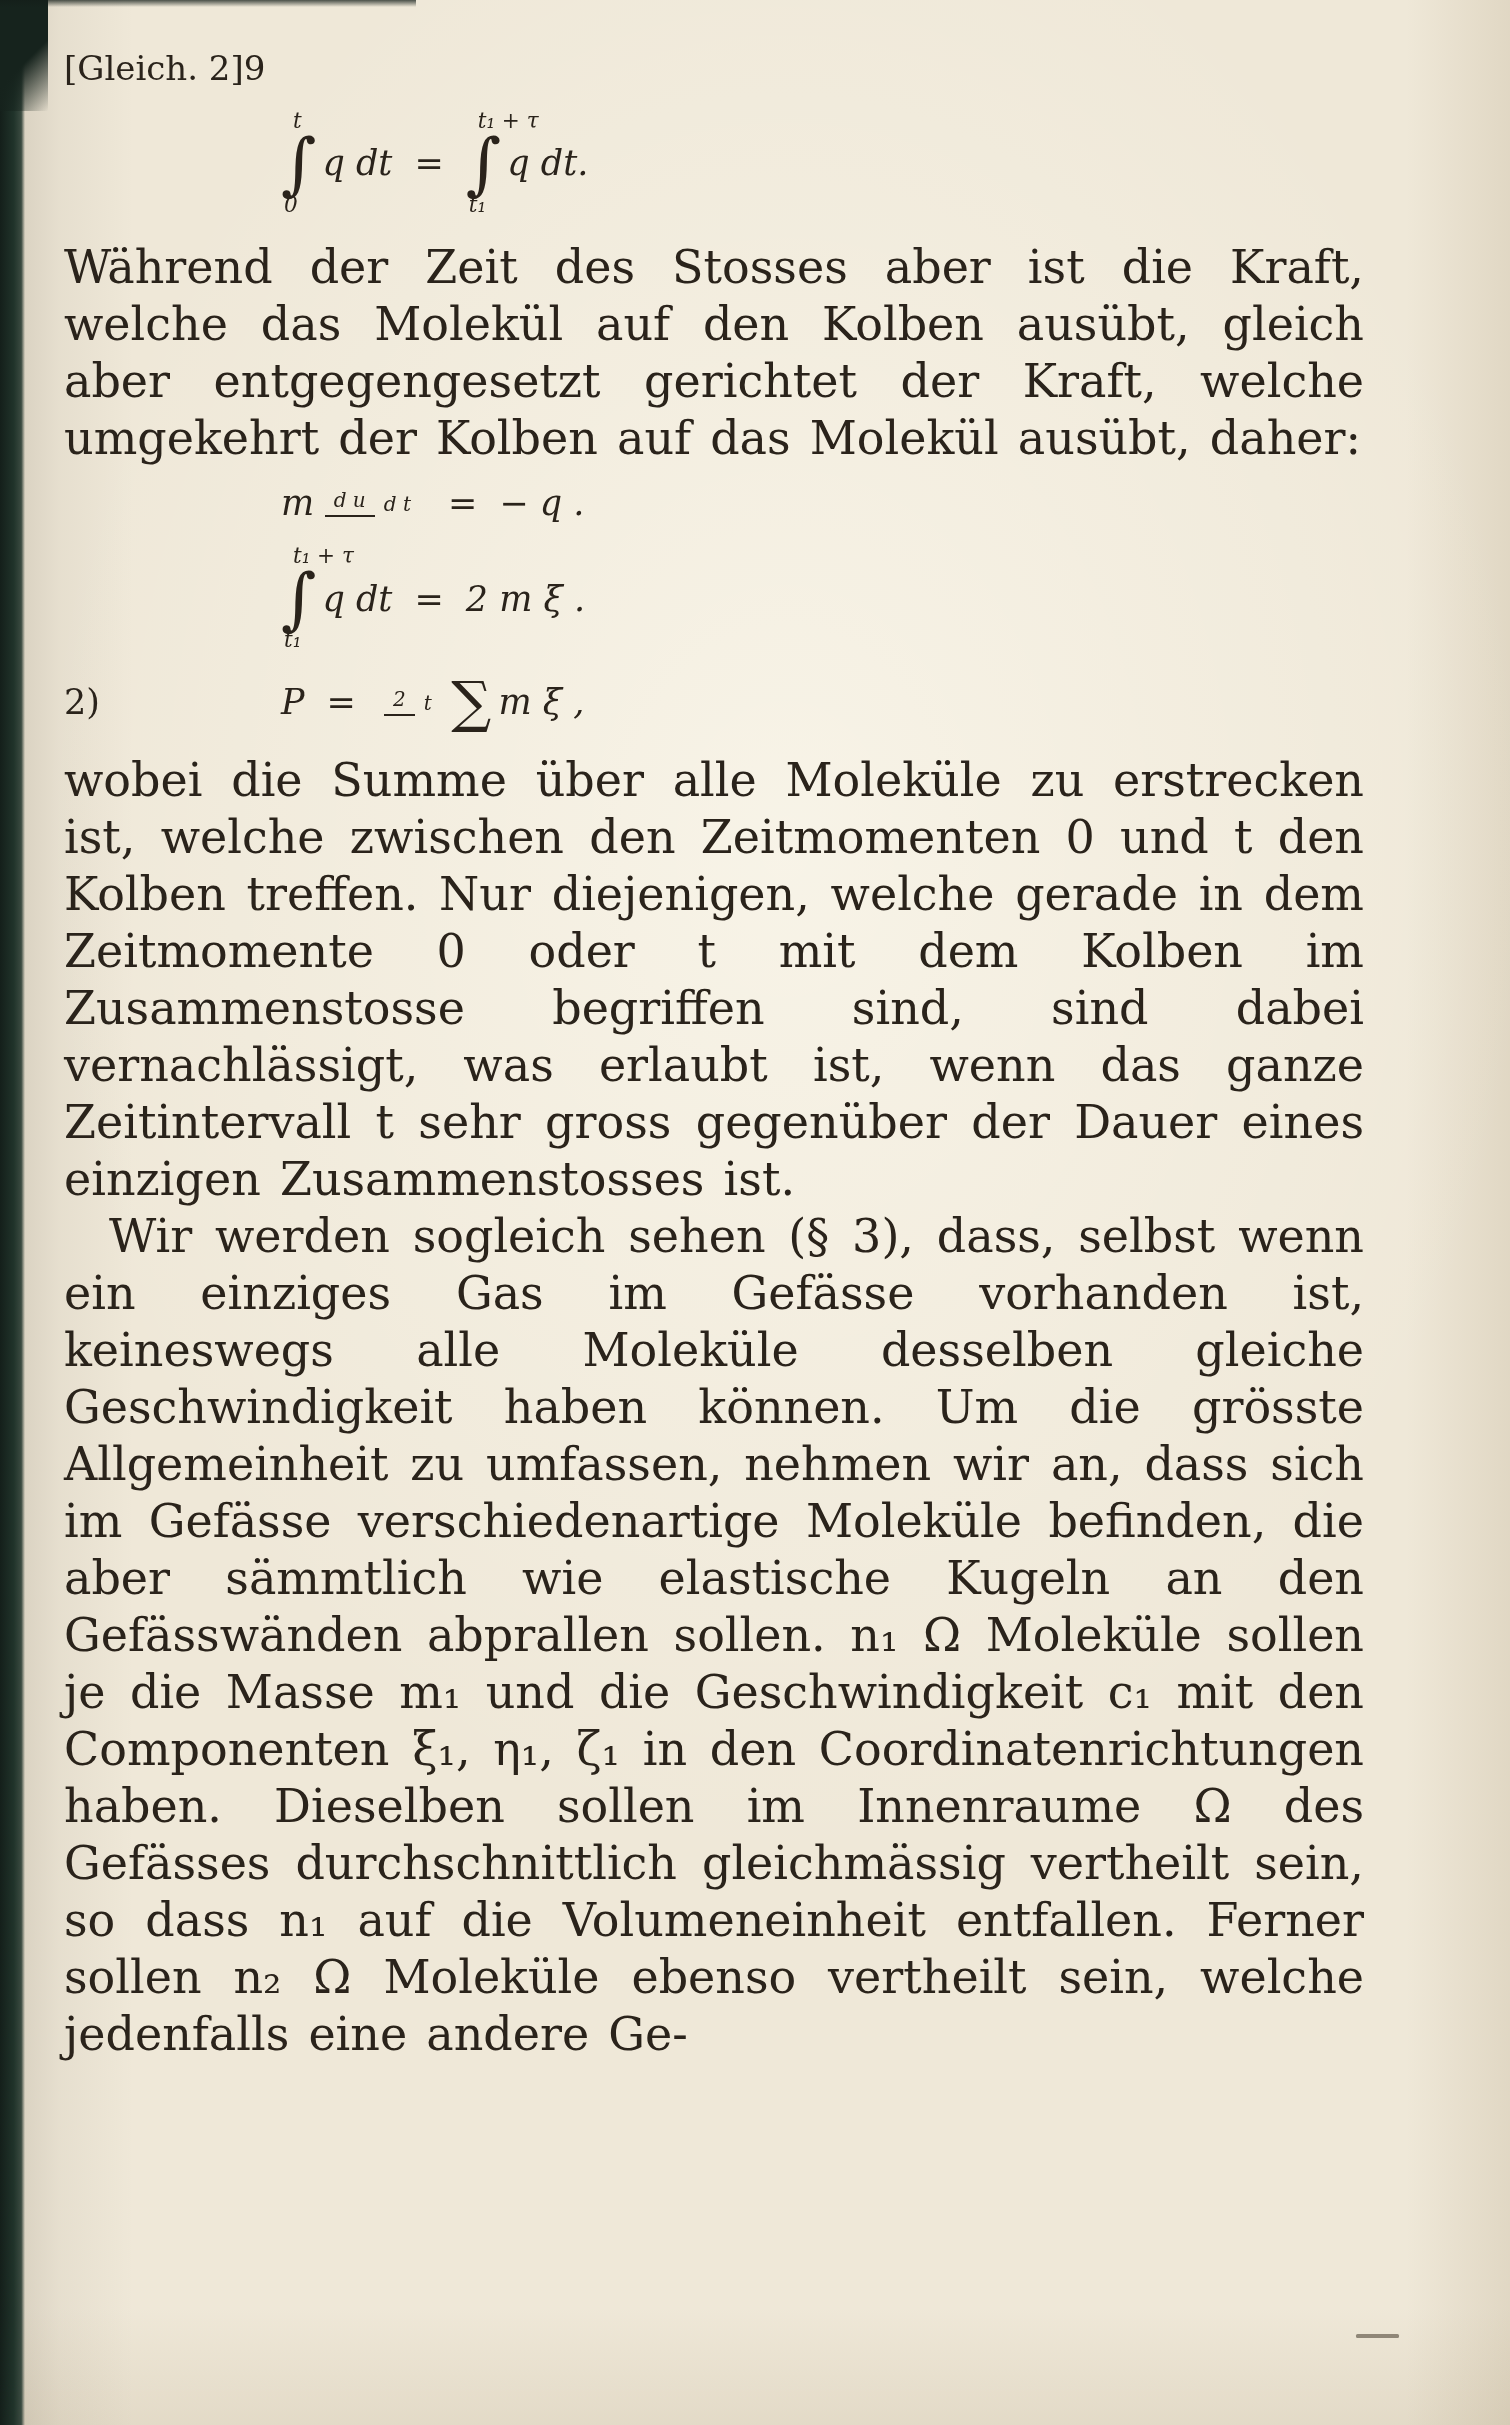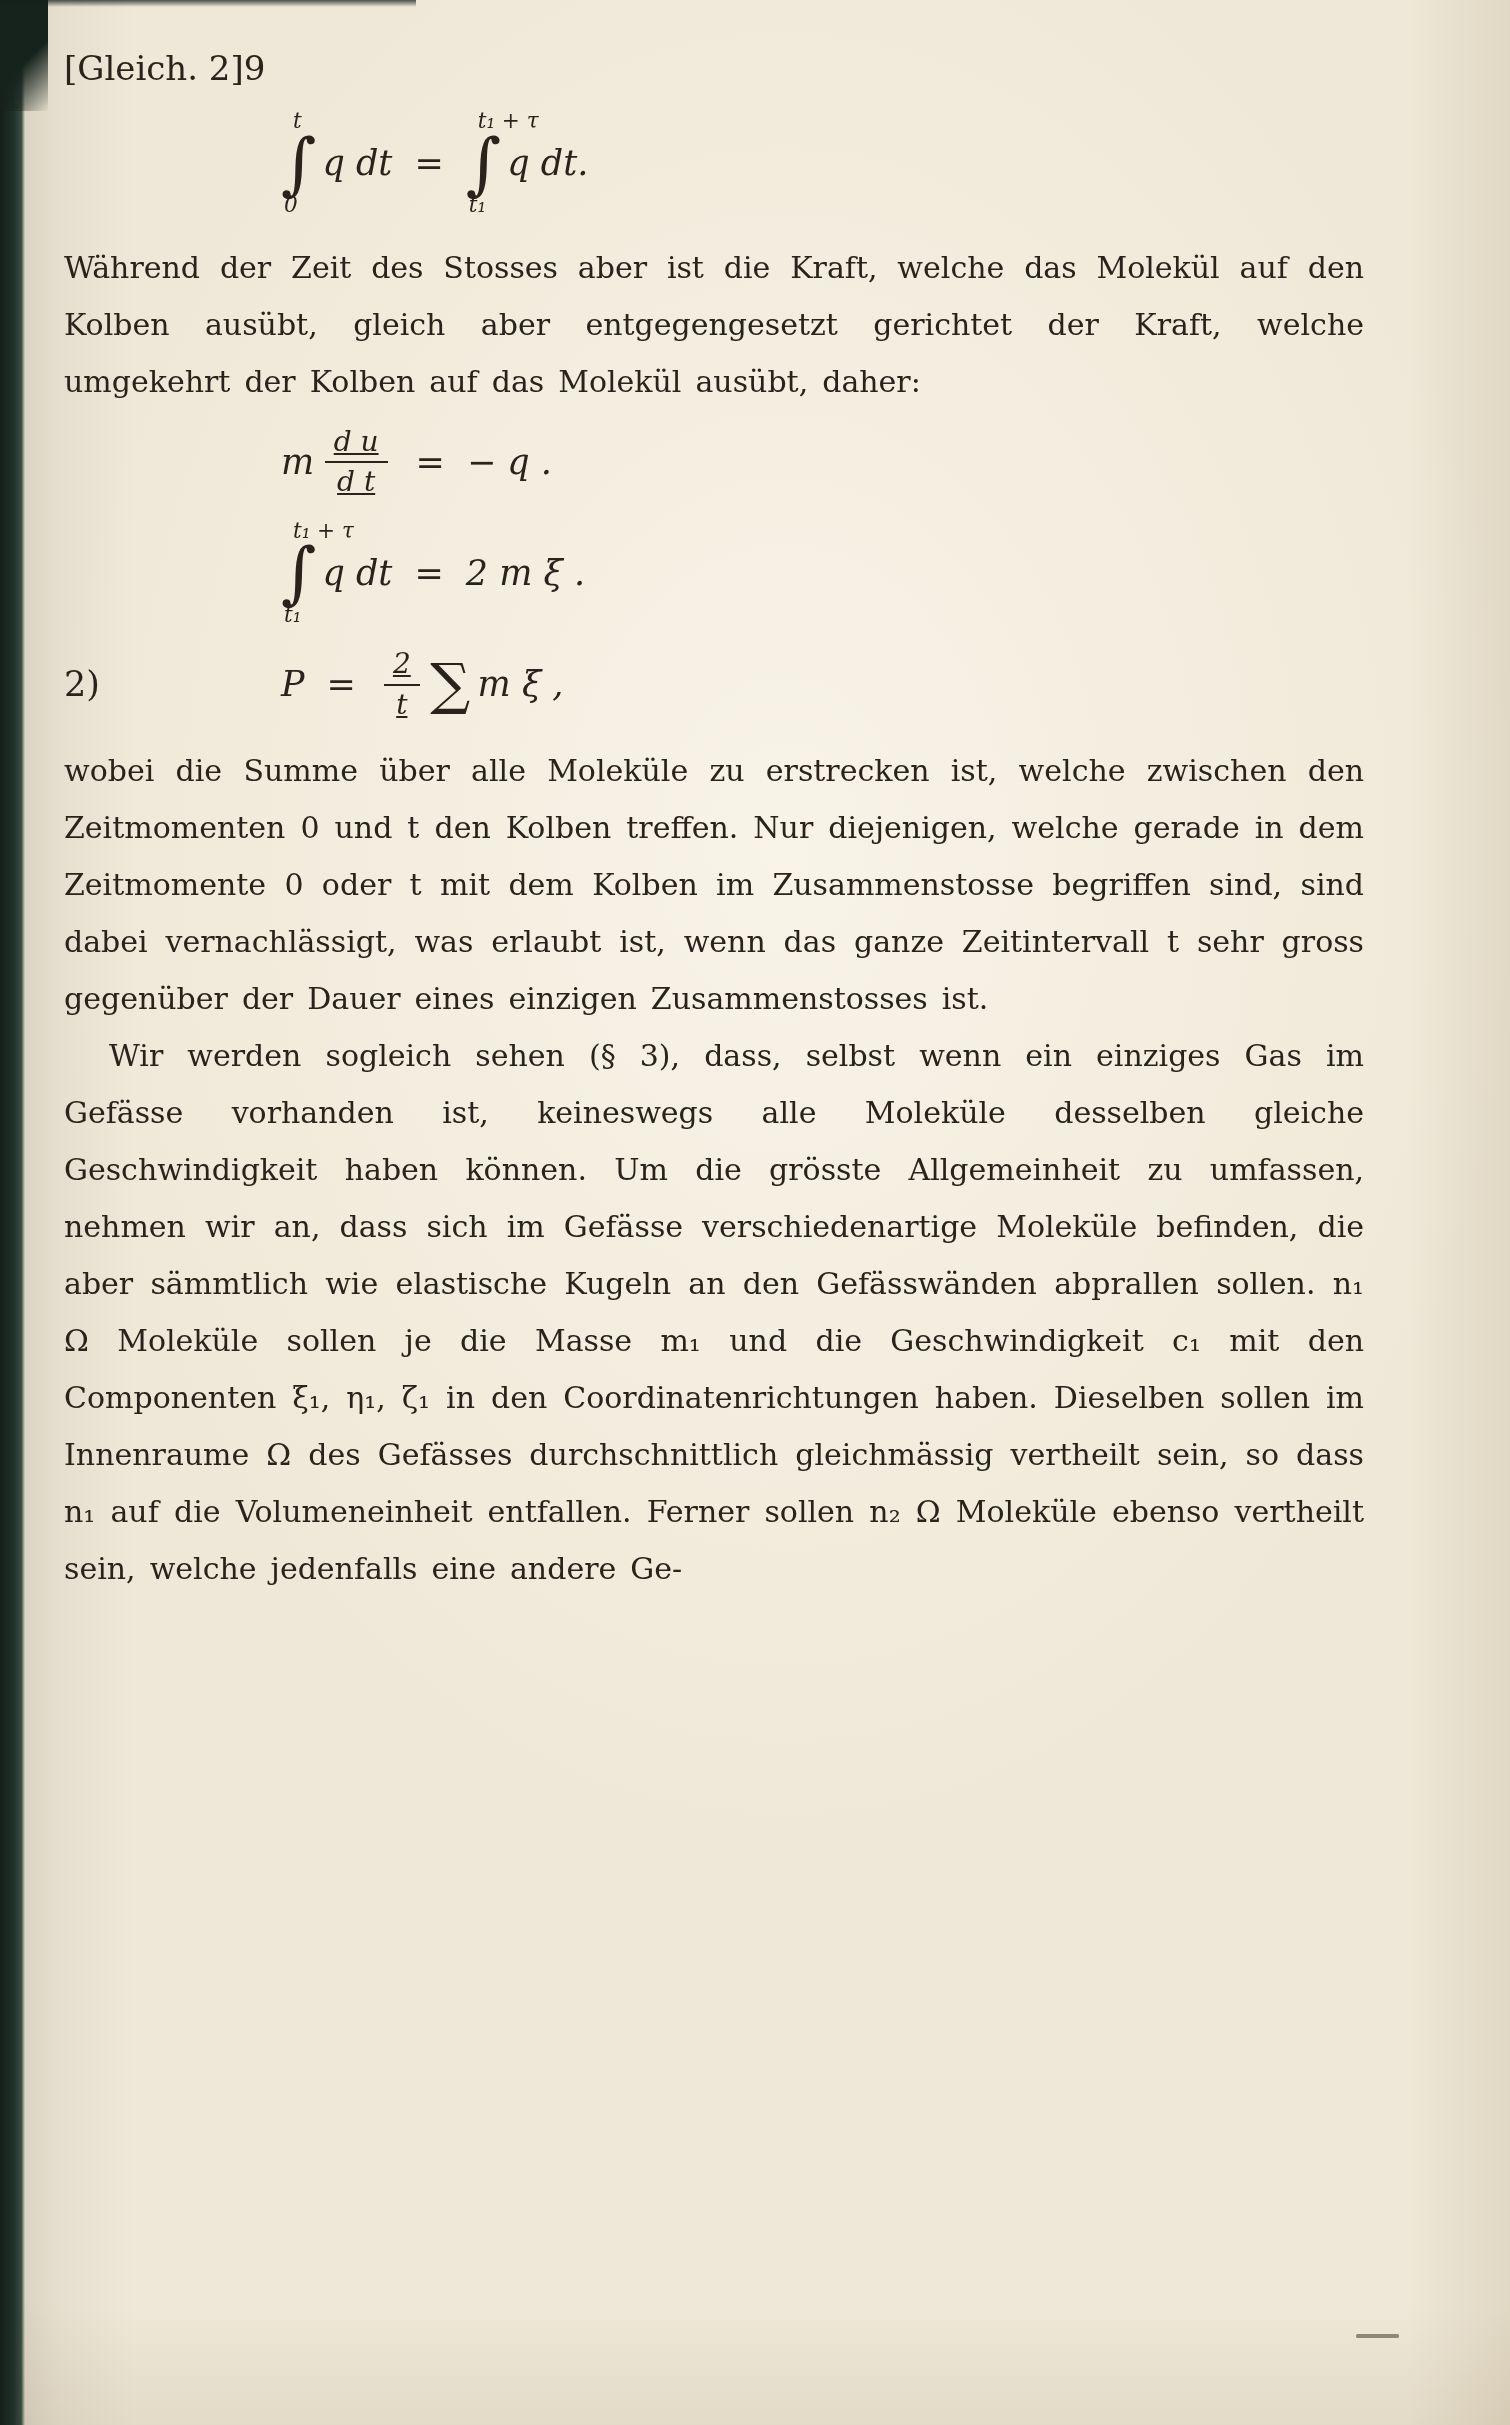--- a/index.html
+++ b/index.html
@@ -32,37 +32,37 @@
     position: absolute; right: 111px; bottom: 88px; width: 43px; height: 3.7px;
     background: rgba(70,58,44,0.55); border-radius: 1.5px;
   }
   .page { position: absolute; left: 64px; top: 48px; width: 1300px; }
 
   .running-head { display: flex; align-items: flex-end; font-size: 34px; margin-bottom: 22px; }
   .head-left  { flex: 0 0 auto; }
   .head-center{ flex: 1 1 auto; text-align: center; letter-spacing: 1.5px; }
   .head-right { flex: 0 0 auto; }
 
-  p { margin: 0; font-size: 30px; line-height: 57px; text-align: justify; word-spacing: 4.5px; }
+  p { margin: 0; font-size: 46px; line-height: 57px; text-align: justify; word-spacing: 4.5px; }
   p.ind { text-indent: 45px; }
 
   .equation {
     position: relative; display: flex; align-items: center;
     margin: 16.3px 0 22px; padding-left: 217px; font-size: 35px;
   }
   .eqcoef, .ibody, .lim, .frac, .eqrhs, .eqlhs { font-style: italic; }
   .intgrp { display: inline-flex; flex-direction: column; align-items: flex-start; }
   .lim { font-size: 21.5px; line-height: 1.05; }
   .lim.up { margin: 0 0 3px 12px; }
   .lim.lo { margin: 3px 0 0 3px; }
   .introw { display: flex; align-items: center; }
   .intsign { font-size: 68px; line-height: 0.82; font-style: normal; }
   .ibody { margin-left: 6px; }
   .eqop { margin: 0 22px; font-style: normal; }
-  .frac { display: inline-flex; flex-direction: column; align-items: center; margin: 0 6px; font-size: 28px; line-height: 1.12; text-decoration: underline; }
+  .frac { display: inline-flex; flex-direction: row; align-items: center; margin: 0 6px; font-size: 20px; line-height: 1.12; }
   .frac .num { padding: 0 9px 3.7px; border-bottom: 2.2px solid #2a231b; }
   .frac .den { padding: 3px 9px 0; }
   .eqcoef { margin-right: 4.5px; }
   .sigma { font-size: 56px; line-height: 1; font-style: normal; margin: 0 7.4px 0 4.5px; }
   .eqnum { position: absolute; left: 0; top: 50%; transform: translateY(-50%); font-style: normal; }
 </style>
 </head>
 <body>
 
 <div class="scan-edge"></div>

